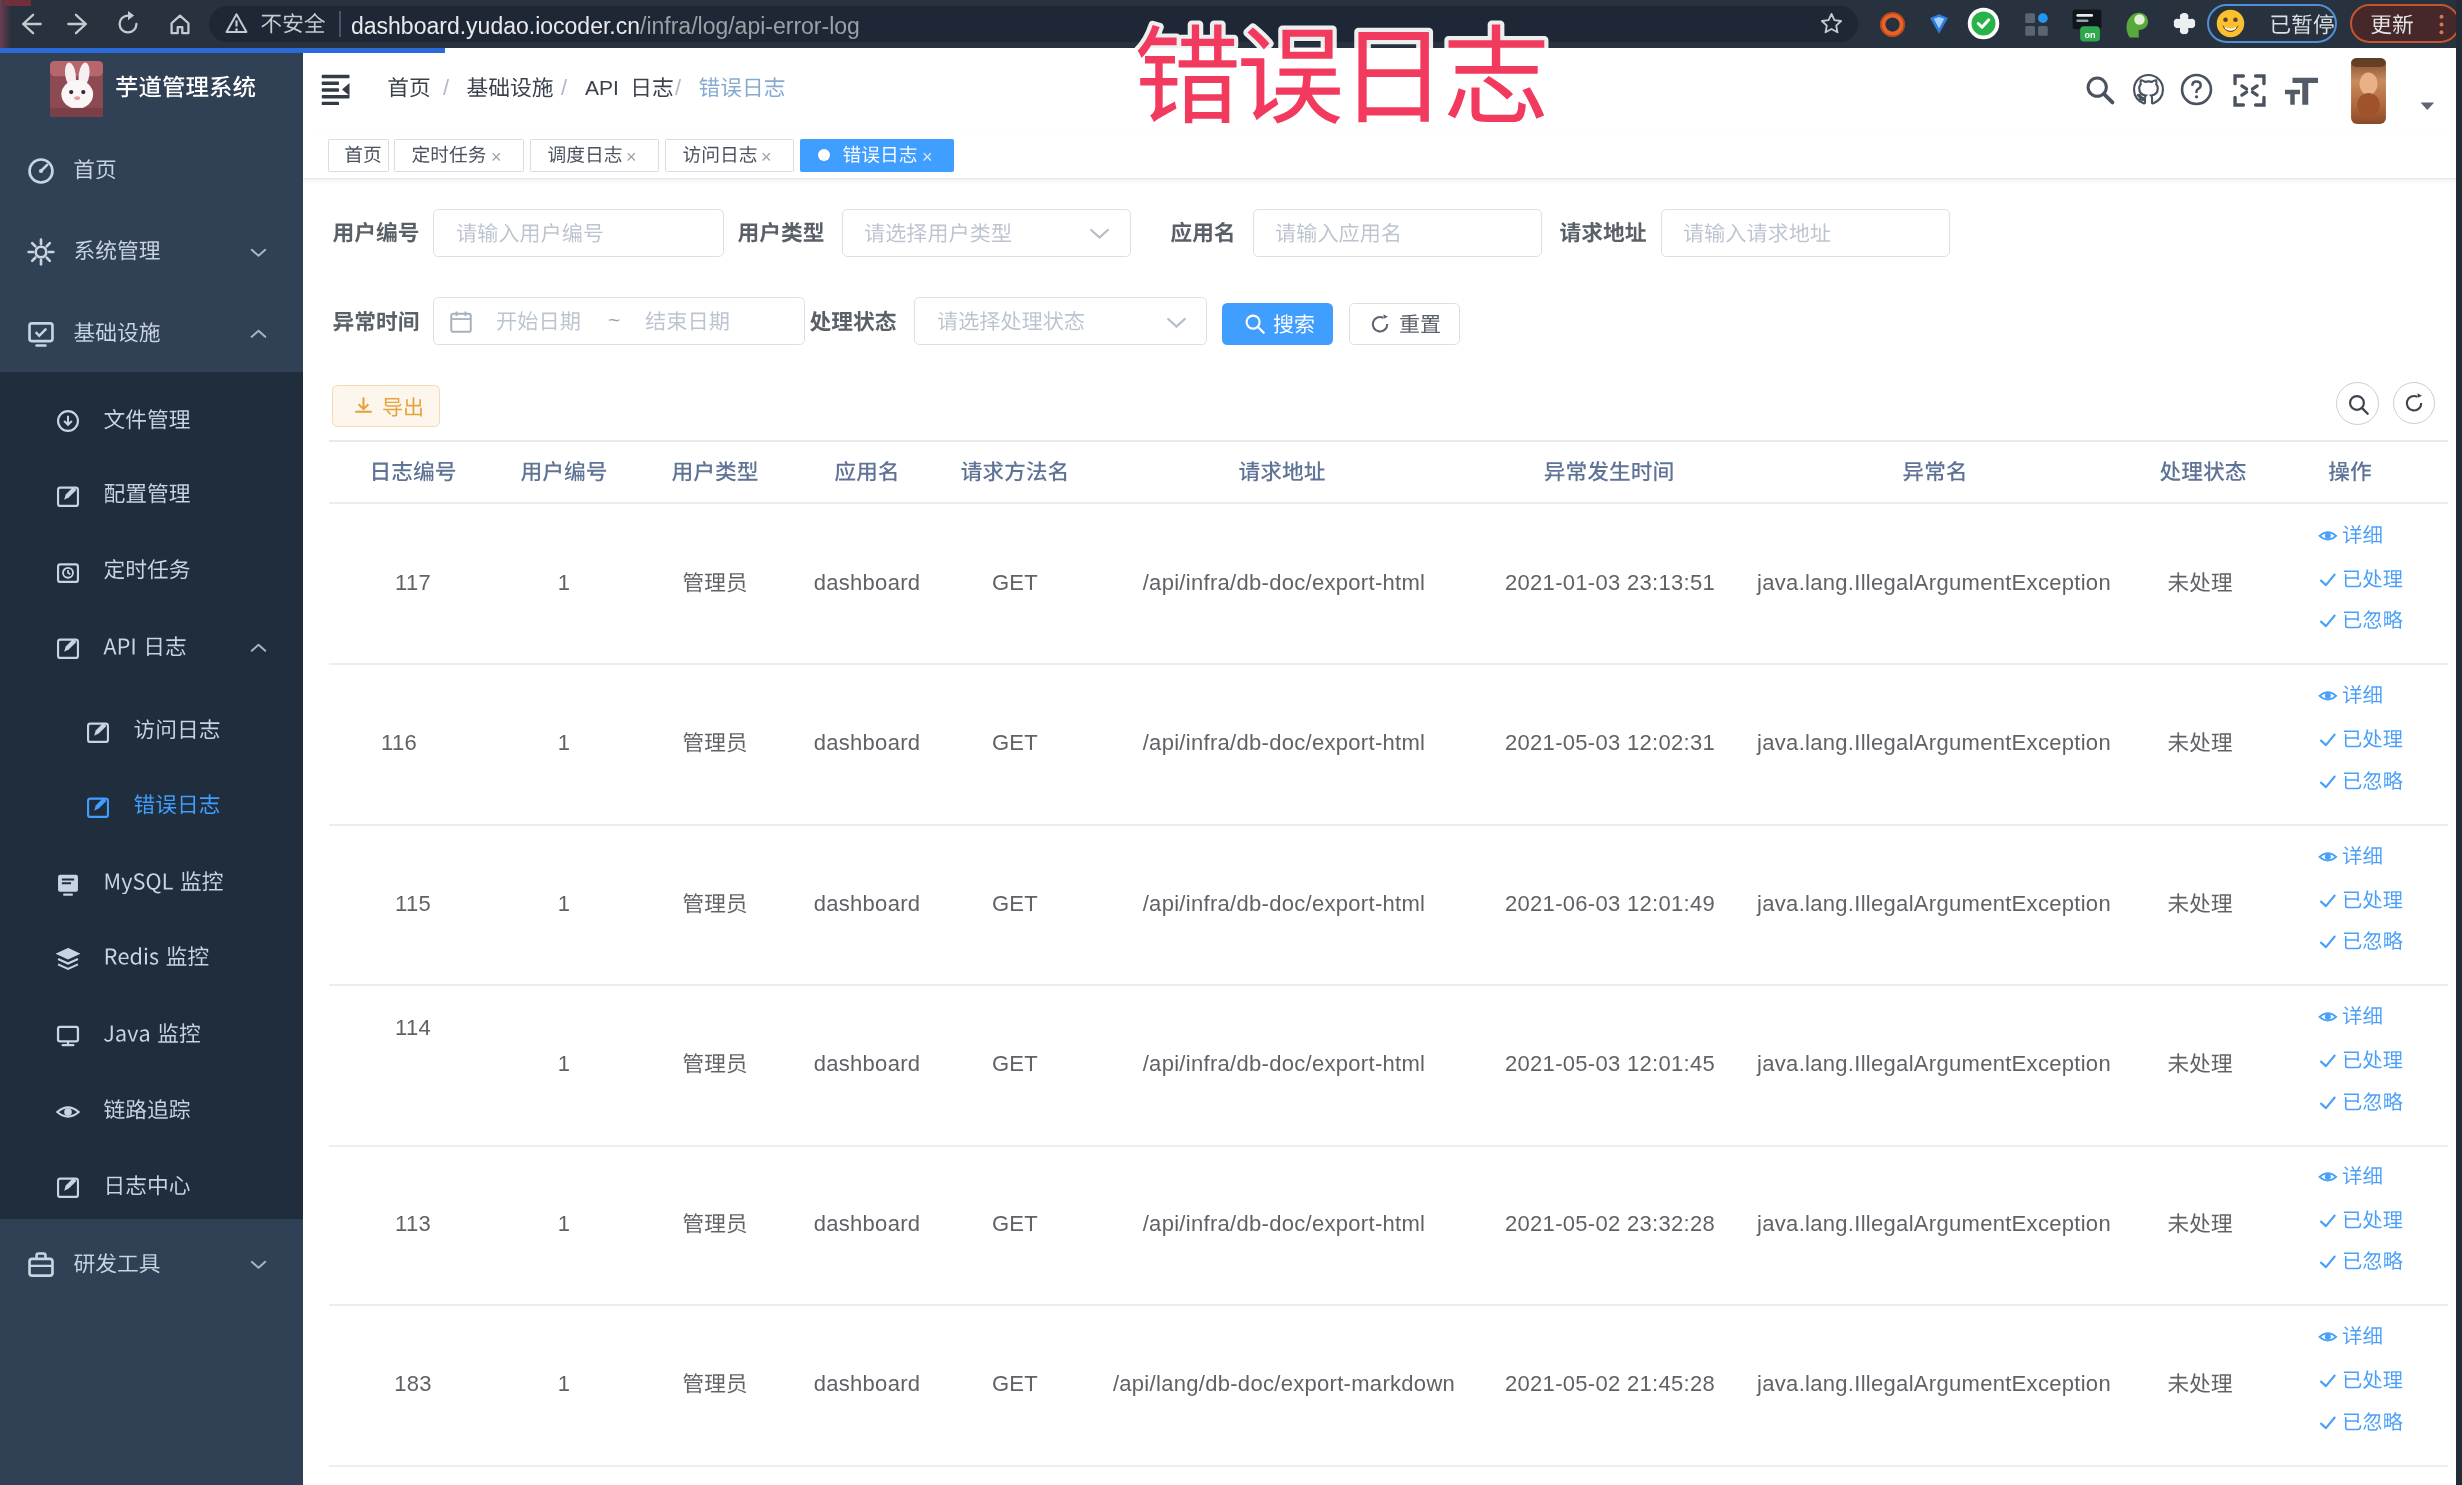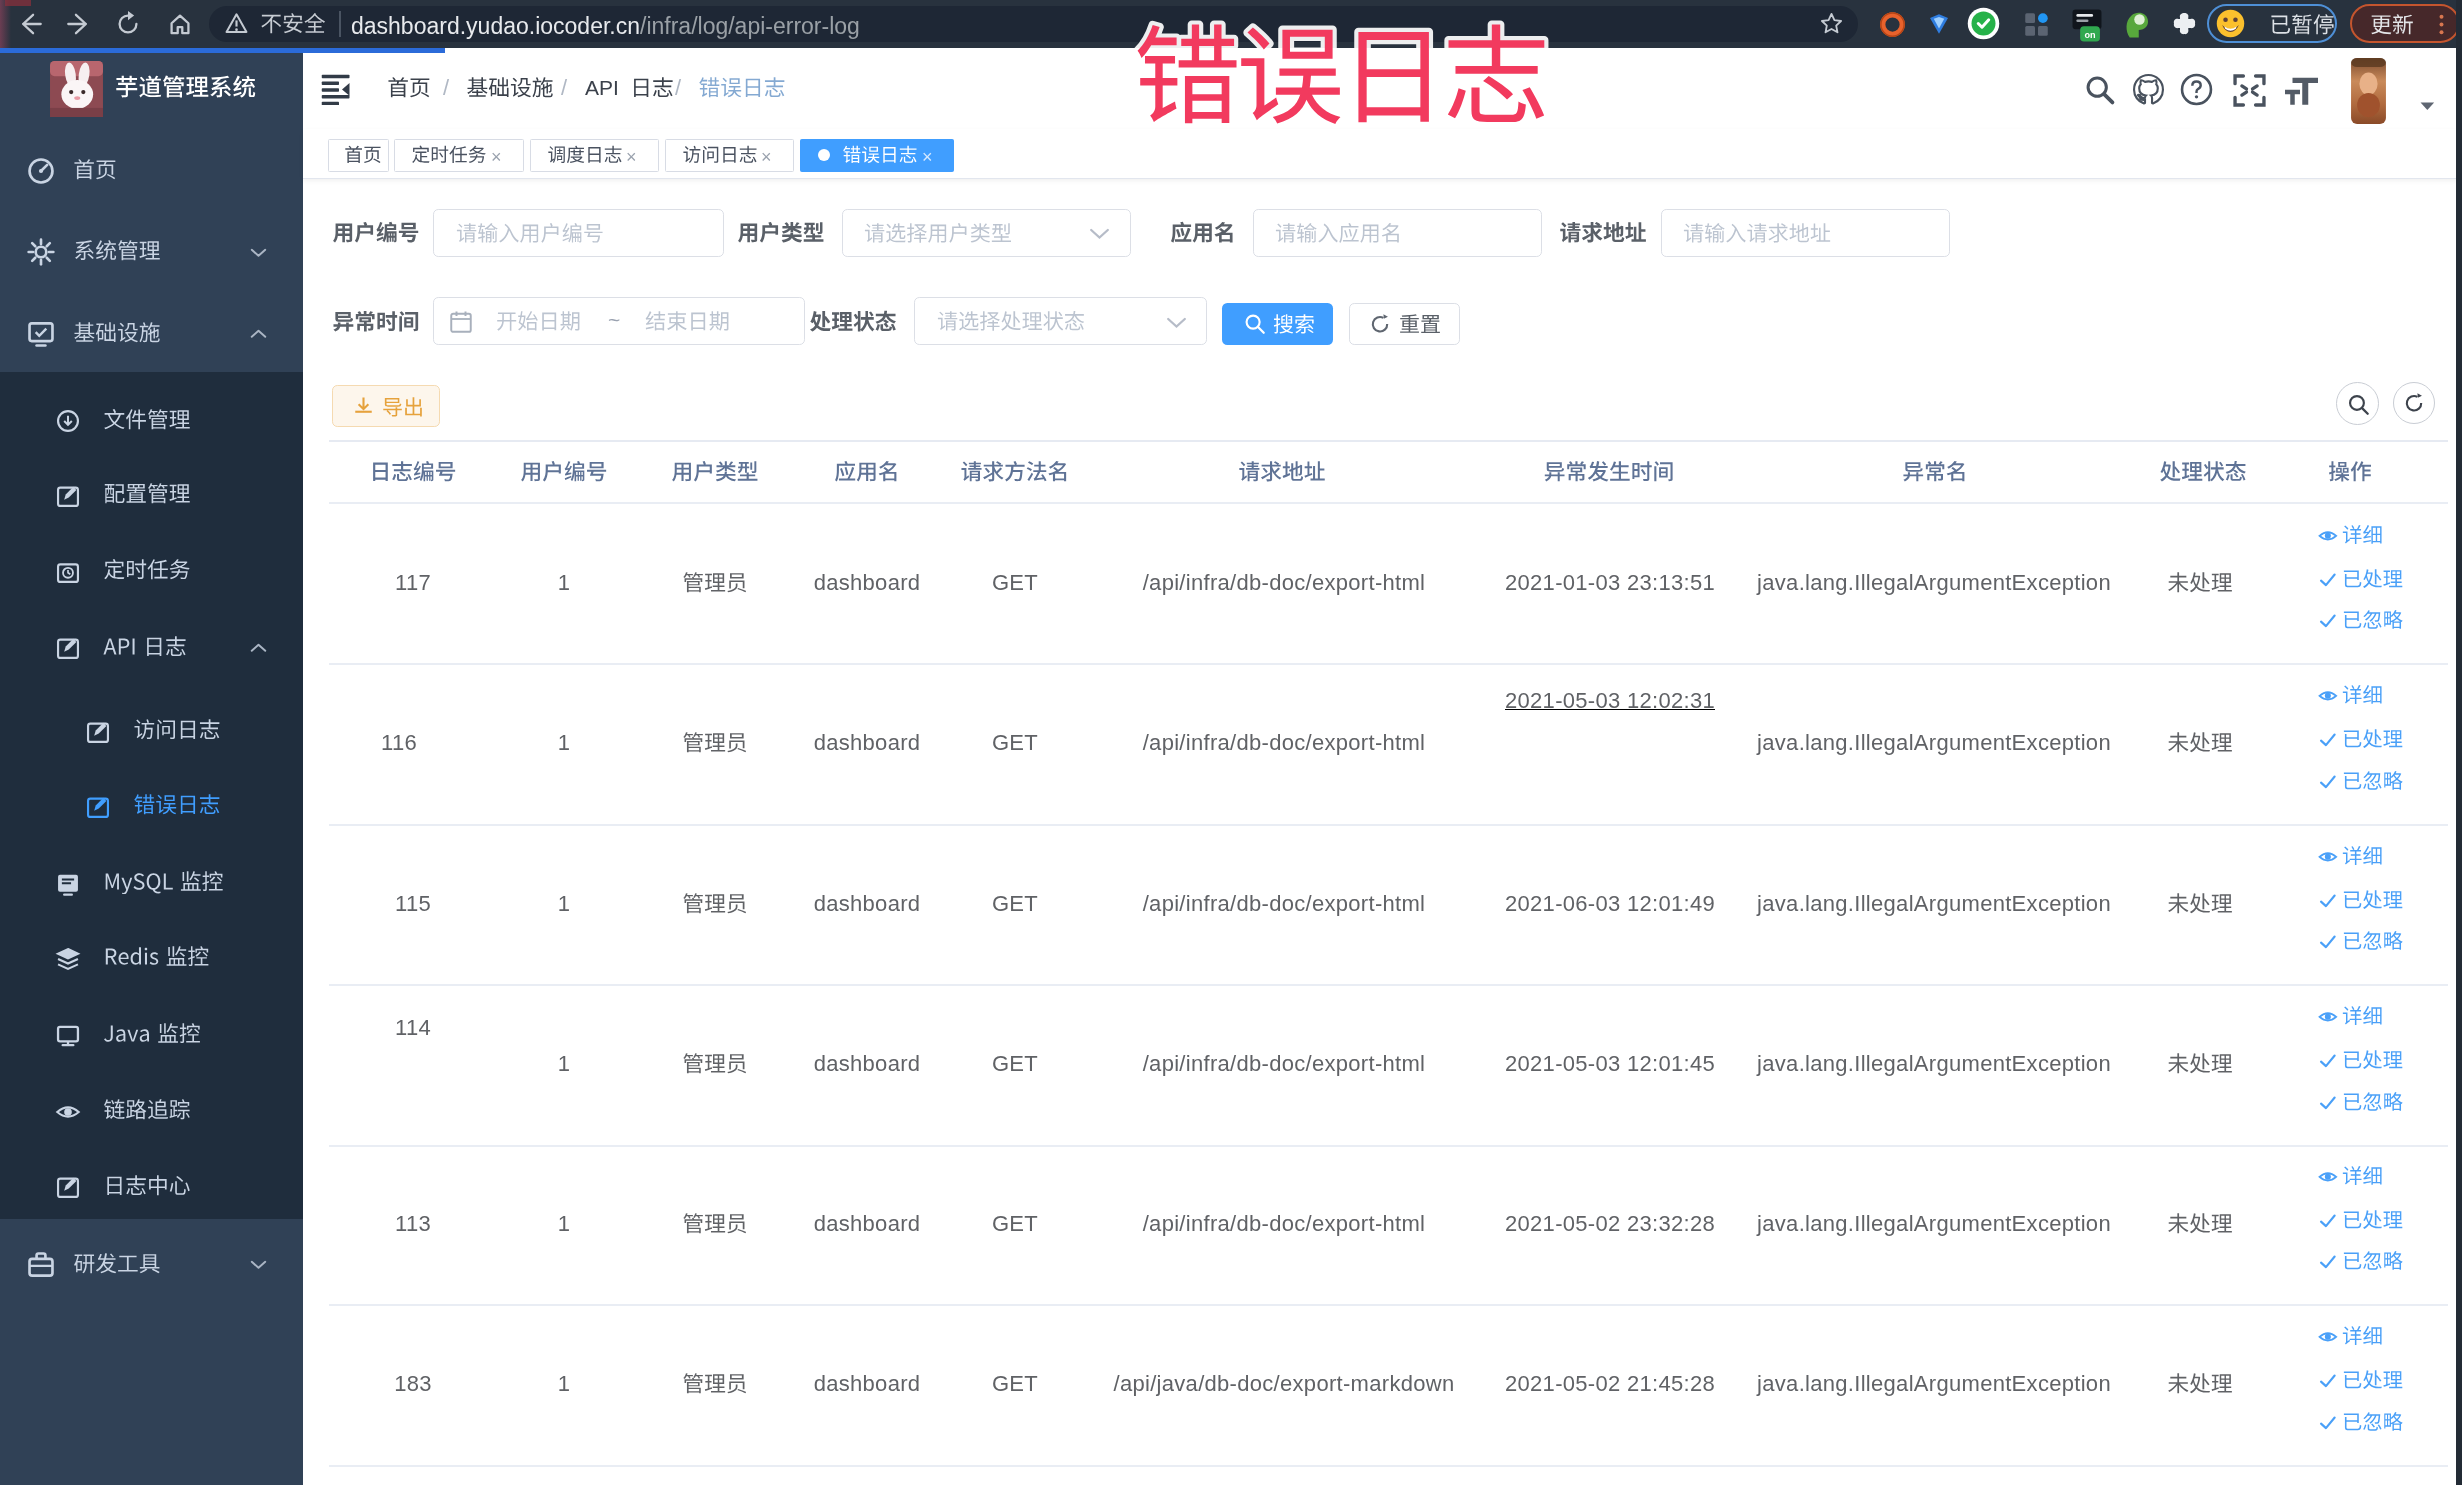--- a/index.html
+++ b/index.html
@@ -533,21 +533,21 @@
     </div>
 <div class="abs" style="left:329px;top:663px;width:2119px;height:1.5px;background:#e9edf4;"></div>
 <div style="position:absolute;left:399px;top:743px;transform:translate(-50%,-50%);white-space:nowrap;"><span style="font-size:22px;letter-spacing:0.3px;color:#606266;font-family:'Liberation Sans';">116</span></div>
 <div style="position:absolute;left:564px;top:743px;transform:translate(-50%,-50%);white-space:nowrap;"><span style="font-size:22px;letter-spacing:0.3px;color:#606266;font-family:'Liberation Sans';">1</span></div>
 <div style="position:absolute;left:715px;top:743px;transform:translate(-50%,-50%);white-space:nowrap;"><svg width="66" height="24" viewBox="0 0 87 32">
         <path transform="translate(0,26)" d="M6.1 -12.7V2.3H8.3V1.4H22.4V2.3H24.5V-4.9H8.3V-6.9H23.0V-12.7ZM22.4 -0.3H8.3V-3.2H22.4ZM12.8 -18.1C13.1 -17.5 13.4 -16.8 13.7 -16.2H2.9V-11.4H5.0V-14.5H24.3V-11.4H26.5V-16.2H15.9C15.6 -16.9 15.1 -17.8 14.7 -18.5ZM8.3 -11.0H20.9V-8.5H8.3ZM4.8 -24.5C4.1 -22.0 2.8 -19.5 1.2 -17.9C1.8 -17.6 2.7 -17.1 3.1 -16.8C4.0 -17.8 4.8 -19.0 5.5 -20.4H7.5C8.1 -19.3 8.8 -18.0 9.0 -17.2L10.9 -17.8C10.6 -18.5 10.2 -19.5 9.6 -20.4H14.0V-22.0H6.2C6.5 -22.7 6.8 -23.4 7.0 -24.1ZM17.1 -24.4C16.6 -22.3 15.6 -20.3 14.3 -18.9C14.8 -18.6 15.7 -18.2 16.1 -17.9C16.7 -18.6 17.3 -19.4 17.7 -20.4H19.8C20.7 -19.3 21.5 -17.9 21.9 -17.1L23.7 -17.9C23.3 -18.6 22.7 -19.5 22.1 -20.4H27.3V-22.0H18.5C18.8 -22.6 19.0 -23.3 19.2 -24.0Z M42.8 -15.7H47.2V-11.9H42.8ZM49.1 -15.7H53.6V-11.9H49.1ZM42.8 -21.1H47.2V-17.4H42.8ZM49.1 -21.1H53.6V-17.4H49.1ZM38.2 -0.6V1.4H57.0V-0.6H49.3V-4.6H56.1V-6.6H49.3V-10.0H55.7V-23.0H40.8V-10.0H47.1V-6.6H40.5V-4.6H47.1V-0.6ZM30.0 -2.9 30.6 -0.7C33.1 -1.5 36.5 -2.7 39.6 -3.7L39.2 -5.8L36.0 -4.8V-12.0H38.9V-14.0H36.0V-20.4H39.4V-22.4H30.3V-20.4H33.9V-14.0H30.6V-12.0H33.9V-4.1C32.5 -3.6 31.1 -3.2 30.0 -2.9Z M65.8 -21.2H79.3V-17.9H65.8ZM63.5 -23.1V-16.0H81.7V-23.1ZM71.2 -9.5V-6.8C71.2 -4.5 70.4 -1.4 59.9 0.6C60.4 1.1 61.1 1.9 61.3 2.4C72.2 0.0 73.5 -3.7 73.5 -6.8V-9.5ZM73.3 -1.9C76.9 -0.7 81.6 1.2 84.0 2.4L85.1 0.6C82.7 -0.6 77.9 -2.4 74.4 -3.5ZM62.5 -13.4V-2.7H64.7V-11.3H80.5V-2.9H82.8V-13.4Z" fill="#606266"></path>
       </svg></div>
 <div style="position:absolute;left:867px;top:743px;transform:translate(-50%,-50%);white-space:nowrap;"><span style="font-size:22px;letter-spacing:0.3px;color:#606266;font-family:'Liberation Sans';">dashboard</span></div>
 <div style="position:absolute;left:1015px;top:743px;transform:translate(-50%,-50%);white-space:nowrap;"><span style="font-size:22px;letter-spacing:0.3px;color:#606266;font-family:'Liberation Sans';">GET</span></div>
 <div style="position:absolute;left:1284px;top:743px;transform:translate(-50%,-50%);white-space:nowrap;"><span style="font-size:22px;letter-spacing:0.3px;color:#606266;font-family:'Liberation Sans';">/api/infra/db-doc/export-html</span></div>
-<div style="position:absolute;left:1610px;top:701px;transform:translate(-50%,-50%);white-space:nowrap;text-decoration:underline;"><span style="font-size:22px;letter-spacing:0.3px;color:#606266;font-family:'Liberation Sans';">2021-05-03 12:02:31</span></div>
+<div style="position:absolute;left:1610px;top:743px;transform:translate(-50%,-50%);white-space:nowrap;"><span style="font-size:22px;letter-spacing:0.3px;color:#606266;font-family:'Liberation Sans';">2021-05-03 12:02:31</span></div>
 <div style="position:absolute;left:1934px;top:743px;transform:translate(-50%,-50%);white-space:nowrap;"><span style="font-size:22px;letter-spacing:0.3px;color:#606266;font-family:'Liberation Sans';">java.lang.IllegalArgumentException</span></div>
 <div style="position:absolute;left:2200px;top:743px;transform:translate(-50%,-50%);white-space:nowrap;"><svg width="66" height="24" viewBox="0 0 87 32">
         <path transform="translate(0,26)" d="M13.3 -24.3V-19.6H3.9V-17.5H13.3V-12.4H1.8V-10.3H12.1C9.5 -6.6 5.0 -2.9 1.0 -1.1C1.5 -0.7 2.2 0.1 2.6 0.7C6.4 -1.3 10.5 -4.7 13.3 -8.6V2.3H15.6V-8.7C18.4 -4.8 22.6 -1.2 26.4 0.7C26.8 0.1 27.5 -0.7 28.0 -1.2C24.0 -2.9 19.5 -6.6 16.8 -10.3H27.3V-12.4H15.6V-17.5H25.3V-19.6H15.6V-24.3Z M41.4 -17.7C40.8 -13.7 39.8 -10.3 38.4 -7.6C37.2 -9.6 36.2 -12.1 35.5 -15.3C35.8 -16.1 36.0 -16.9 36.3 -17.7ZM35.4 -24.2C34.6 -18.6 32.8 -13.1 30.5 -10.1C31.1 -9.8 31.9 -9.2 32.3 -8.8C33.0 -9.9 33.7 -11.1 34.4 -12.5C35.1 -9.7 36.1 -7.4 37.2 -5.6C35.3 -2.8 32.9 -0.7 30.0 0.7C30.5 1.0 31.4 1.9 31.8 2.3C34.5 1.0 36.7 -1.0 38.6 -3.7C42.2 0.5 46.8 1.4 51.8 1.4H56.1C56.2 0.8 56.6 -0.3 57.0 -0.8C55.9 -0.8 52.8 -0.8 51.9 -0.8C47.5 -0.8 43.1 -1.6 39.8 -5.6C41.8 -9.1 43.2 -13.6 43.8 -19.4L42.4 -19.8L41.9 -19.7H36.8C37.1 -21.0 37.4 -22.4 37.7 -23.7ZM46.8 -24.3V-3.0H49.2V-15.1C51.1 -12.8 53.2 -10.1 54.3 -8.3L56.2 -9.5C54.9 -11.5 52.1 -14.8 49.9 -17.2L49.2 -16.8V-24.3Z M71.8 -15.7H76.2V-11.9H71.8ZM78.1 -15.7H82.6V-11.9H78.1ZM71.8 -21.1H76.2V-17.4H71.8ZM78.1 -21.1H82.6V-17.4H78.1ZM67.2 -0.6V1.4H86.0V-0.6H78.3V-4.6H85.1V-6.6H78.3V-10.0H84.7V-23.0H69.8V-10.0H76.1V-6.6H69.5V-4.6H76.1V-0.6ZM59.0 -2.9 59.6 -0.7C62.1 -1.5 65.5 -2.7 68.6 -3.7L68.2 -5.8L65.0 -4.8V-12.0H67.9V-14.0H65.0V-20.4H68.4V-22.4H59.3V-20.4H62.9V-14.0H59.6V-12.0H62.9V-4.1C61.5 -3.6 60.1 -3.2 59.0 -2.9Z" fill="#606266"></path>
       </svg></div>
 <div style="position:absolute;left:2318px;top:684px;">
       <div style="display:flex;align-items:center;">
         <svg width="19.7" height="19.7" viewBox="0 0 26 26" style="margin-right:4.5px">
           <path d="M2 13 Q13 3.5 24 13 Q13 22.5 2 13 Z" fill="none" stroke="#4aa0f8" stroke-width="2.4"></path>
           <circle cx="13" cy="13" r="4" fill="#4aa0f8"></circle>
         </svg>
@@ -712,21 +712,21 @@
       </div>
     </div>
 <div class="abs" style="left:329px;top:1304px;width:2119px;height:1.5px;background:#e9edf4;"></div>
 <div style="position:absolute;left:413px;top:1384px;transform:translate(-50%,-50%);white-space:nowrap;"><span style="font-size:22px;letter-spacing:0.3px;color:#606266;font-family:'Liberation Sans';">183</span></div>
 <div style="position:absolute;left:564px;top:1384px;transform:translate(-50%,-50%);white-space:nowrap;"><span style="font-size:22px;letter-spacing:0.3px;color:#606266;font-family:'Liberation Sans';">1</span></div>
 <div style="position:absolute;left:715px;top:1384px;transform:translate(-50%,-50%);white-space:nowrap;"><svg width="66" height="24" viewBox="0 0 87 32">
         <path transform="translate(0,26)" d="M6.1 -12.7V2.3H8.3V1.4H22.4V2.3H24.5V-4.9H8.3V-6.9H23.0V-12.7ZM22.4 -0.3H8.3V-3.2H22.4ZM12.8 -18.1C13.1 -17.5 13.4 -16.8 13.7 -16.2H2.9V-11.4H5.0V-14.5H24.3V-11.4H26.5V-16.2H15.9C15.6 -16.9 15.1 -17.8 14.7 -18.5ZM8.3 -11.0H20.9V-8.5H8.3ZM4.8 -24.5C4.1 -22.0 2.8 -19.5 1.2 -17.9C1.8 -17.6 2.7 -17.1 3.1 -16.8C4.0 -17.8 4.8 -19.0 5.5 -20.4H7.5C8.1 -19.3 8.8 -18.0 9.0 -17.2L10.9 -17.8C10.6 -18.5 10.2 -19.5 9.6 -20.4H14.0V-22.0H6.2C6.5 -22.7 6.8 -23.4 7.0 -24.1ZM17.1 -24.4C16.6 -22.3 15.6 -20.3 14.3 -18.9C14.8 -18.6 15.7 -18.2 16.1 -17.9C16.7 -18.6 17.3 -19.4 17.7 -20.4H19.8C20.7 -19.3 21.5 -17.9 21.9 -17.1L23.7 -17.9C23.3 -18.6 22.7 -19.5 22.1 -20.4H27.3V-22.0H18.5C18.8 -22.6 19.0 -23.3 19.2 -24.0Z M42.8 -15.7H47.2V-11.9H42.8ZM49.1 -15.7H53.6V-11.9H49.1ZM42.8 -21.1H47.2V-17.4H42.8ZM49.1 -21.1H53.6V-17.4H49.1ZM38.2 -0.6V1.4H57.0V-0.6H49.3V-4.6H56.1V-6.6H49.3V-10.0H55.7V-23.0H40.8V-10.0H47.1V-6.6H40.5V-4.6H47.1V-0.6ZM30.0 -2.9 30.6 -0.7C33.1 -1.5 36.5 -2.7 39.6 -3.7L39.2 -5.8L36.0 -4.8V-12.0H38.9V-14.0H36.0V-20.4H39.4V-22.4H30.3V-20.4H33.9V-14.0H30.6V-12.0H33.9V-4.1C32.5 -3.6 31.1 -3.2 30.0 -2.9Z M65.8 -21.2H79.3V-17.9H65.8ZM63.5 -23.1V-16.0H81.7V-23.1ZM71.2 -9.5V-6.8C71.2 -4.5 70.4 -1.4 59.9 0.6C60.4 1.1 61.1 1.9 61.3 2.4C72.2 0.0 73.5 -3.7 73.5 -6.8V-9.5ZM73.3 -1.9C76.9 -0.7 81.6 1.2 84.0 2.4L85.1 0.6C82.7 -0.6 77.9 -2.4 74.4 -3.5ZM62.5 -13.4V-2.7H64.7V-11.3H80.5V-2.9H82.8V-13.4Z" fill="#606266"></path>
       </svg></div>
 <div style="position:absolute;left:867px;top:1384px;transform:translate(-50%,-50%);white-space:nowrap;"><span style="font-size:22px;letter-spacing:0.3px;color:#606266;font-family:'Liberation Sans';">dashboard</span></div>
 <div style="position:absolute;left:1015px;top:1384px;transform:translate(-50%,-50%);white-space:nowrap;"><span style="font-size:22px;letter-spacing:0.3px;color:#606266;font-family:'Liberation Sans';">GET</span></div>
-<div style="position:absolute;left:1284px;top:1384px;transform:translate(-50%,-50%);white-space:nowrap;"><span style="font-size:22px;letter-spacing:0.3px;color:#606266;font-family:'Liberation Sans';">/api/java/db-doc/export-markdown</span></div>
+<div style="position:absolute;left:1284px;top:1384px;transform:translate(-50%,-50%);white-space:nowrap;"><span style="font-size:22px;letter-spacing:0.3px;color:#606266;font-family:'Liberation Sans';">/api/lang/db-doc/export-markdown</span></div>
 <div style="position:absolute;left:1610px;top:1384px;transform:translate(-50%,-50%);white-space:nowrap;"><span style="font-size:22px;letter-spacing:0.3px;color:#606266;font-family:'Liberation Sans';">2021-05-02 21:45:28</span></div>
 <div style="position:absolute;left:1934px;top:1384px;transform:translate(-50%,-50%);white-space:nowrap;"><span style="font-size:22px;letter-spacing:0.3px;color:#606266;font-family:'Liberation Sans';">java.lang.IllegalArgumentException</span></div>
 <div style="position:absolute;left:2200px;top:1384px;transform:translate(-50%,-50%);white-space:nowrap;"><svg width="66" height="24" viewBox="0 0 87 32">
         <path transform="translate(0,26)" d="M13.3 -24.3V-19.6H3.9V-17.5H13.3V-12.4H1.8V-10.3H12.1C9.5 -6.6 5.0 -2.9 1.0 -1.1C1.5 -0.7 2.2 0.1 2.6 0.7C6.4 -1.3 10.5 -4.7 13.3 -8.6V2.3H15.6V-8.7C18.4 -4.8 22.6 -1.2 26.4 0.7C26.8 0.1 27.5 -0.7 28.0 -1.2C24.0 -2.9 19.5 -6.6 16.8 -10.3H27.3V-12.4H15.6V-17.5H25.3V-19.6H15.6V-24.3Z M41.4 -17.7C40.8 -13.7 39.8 -10.3 38.4 -7.6C37.2 -9.6 36.2 -12.1 35.5 -15.3C35.8 -16.1 36.0 -16.9 36.3 -17.7ZM35.4 -24.2C34.6 -18.6 32.8 -13.1 30.5 -10.1C31.1 -9.8 31.9 -9.2 32.3 -8.8C33.0 -9.9 33.7 -11.1 34.4 -12.5C35.1 -9.7 36.1 -7.4 37.2 -5.6C35.3 -2.8 32.9 -0.7 30.0 0.7C30.5 1.0 31.4 1.9 31.8 2.3C34.5 1.0 36.7 -1.0 38.6 -3.7C42.2 0.5 46.8 1.4 51.8 1.4H56.1C56.2 0.8 56.6 -0.3 57.0 -0.8C55.9 -0.8 52.8 -0.8 51.9 -0.8C47.5 -0.8 43.1 -1.6 39.8 -5.6C41.8 -9.1 43.2 -13.6 43.8 -19.4L42.4 -19.8L41.9 -19.7H36.8C37.1 -21.0 37.4 -22.4 37.7 -23.7ZM46.8 -24.3V-3.0H49.2V-15.1C51.1 -12.8 53.2 -10.1 54.3 -8.3L56.2 -9.5C54.9 -11.5 52.1 -14.8 49.9 -17.2L49.2 -16.8V-24.3Z M71.8 -15.7H76.2V-11.9H71.8ZM78.1 -15.7H82.6V-11.9H78.1ZM71.8 -21.1H76.2V-17.4H71.8ZM78.1 -21.1H82.6V-17.4H78.1ZM67.2 -0.6V1.4H86.0V-0.6H78.3V-4.6H85.1V-6.6H78.3V-10.0H84.7V-23.0H69.8V-10.0H76.1V-6.6H69.5V-4.6H76.1V-0.6ZM59.0 -2.9 59.6 -0.7C62.1 -1.5 65.5 -2.7 68.6 -3.7L68.2 -5.8L65.0 -4.8V-12.0H67.9V-14.0H65.0V-20.4H68.4V-22.4H59.3V-20.4H62.9V-14.0H59.6V-12.0H62.9V-4.1C61.5 -3.6 60.1 -3.2 59.0 -2.9Z" fill="#606266"></path>
       </svg></div>
 <div style="position:absolute;left:2318px;top:1325px;">
       <div style="display:flex;align-items:center;">
         <svg width="19.7" height="19.7" viewBox="0 0 26 26" style="margin-right:4.5px">
           <path d="M2 13 Q13 3.5 24 13 Q13 22.5 2 13 Z" fill="none" stroke="#4aa0f8" stroke-width="2.4"></path>
           <circle cx="13" cy="13" r="4" fill="#4aa0f8"></circle>

